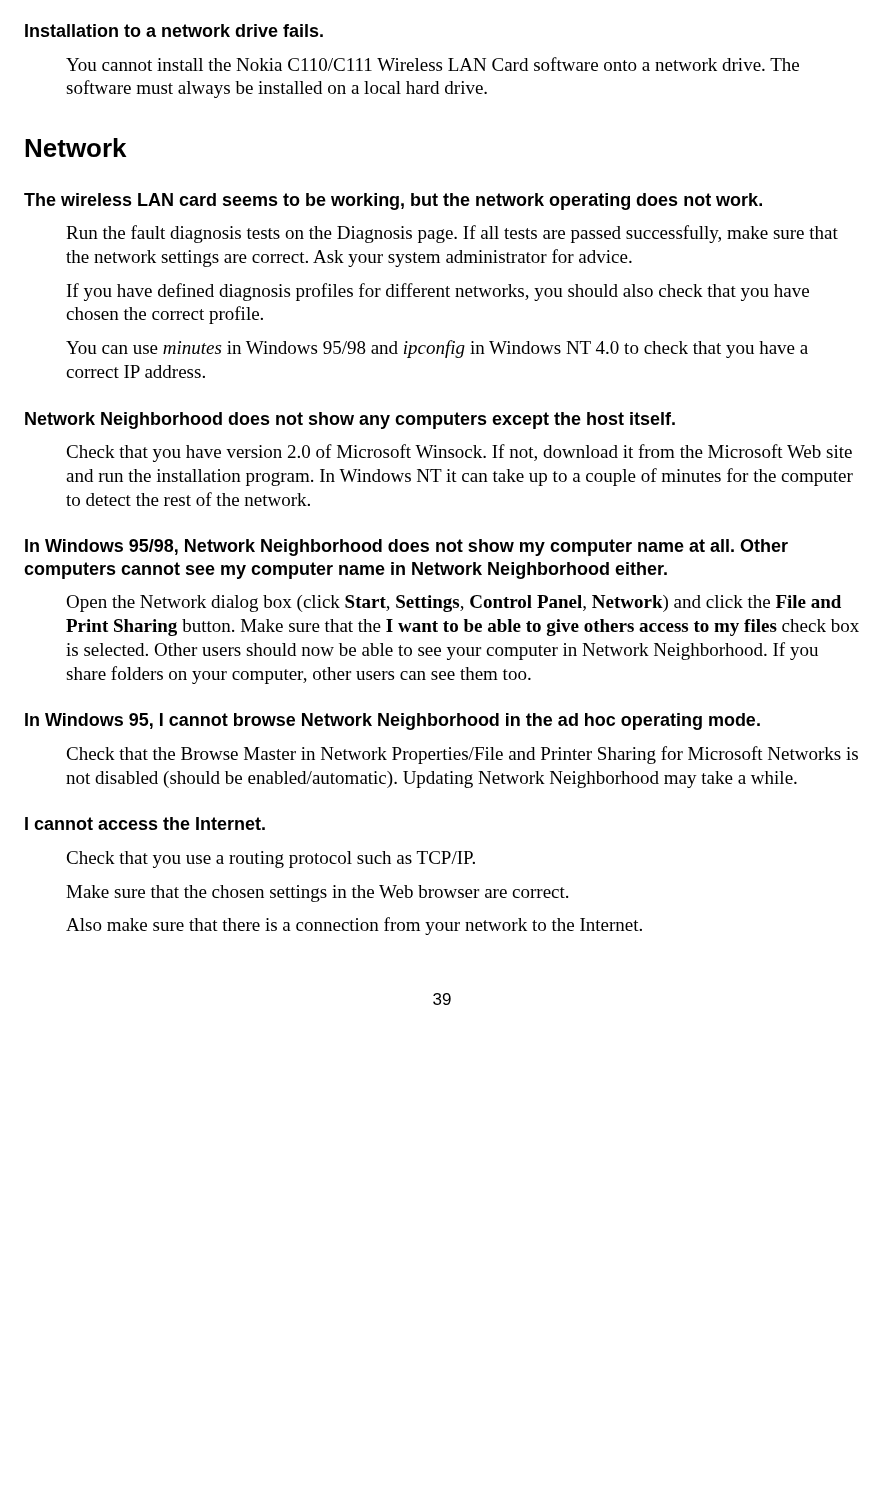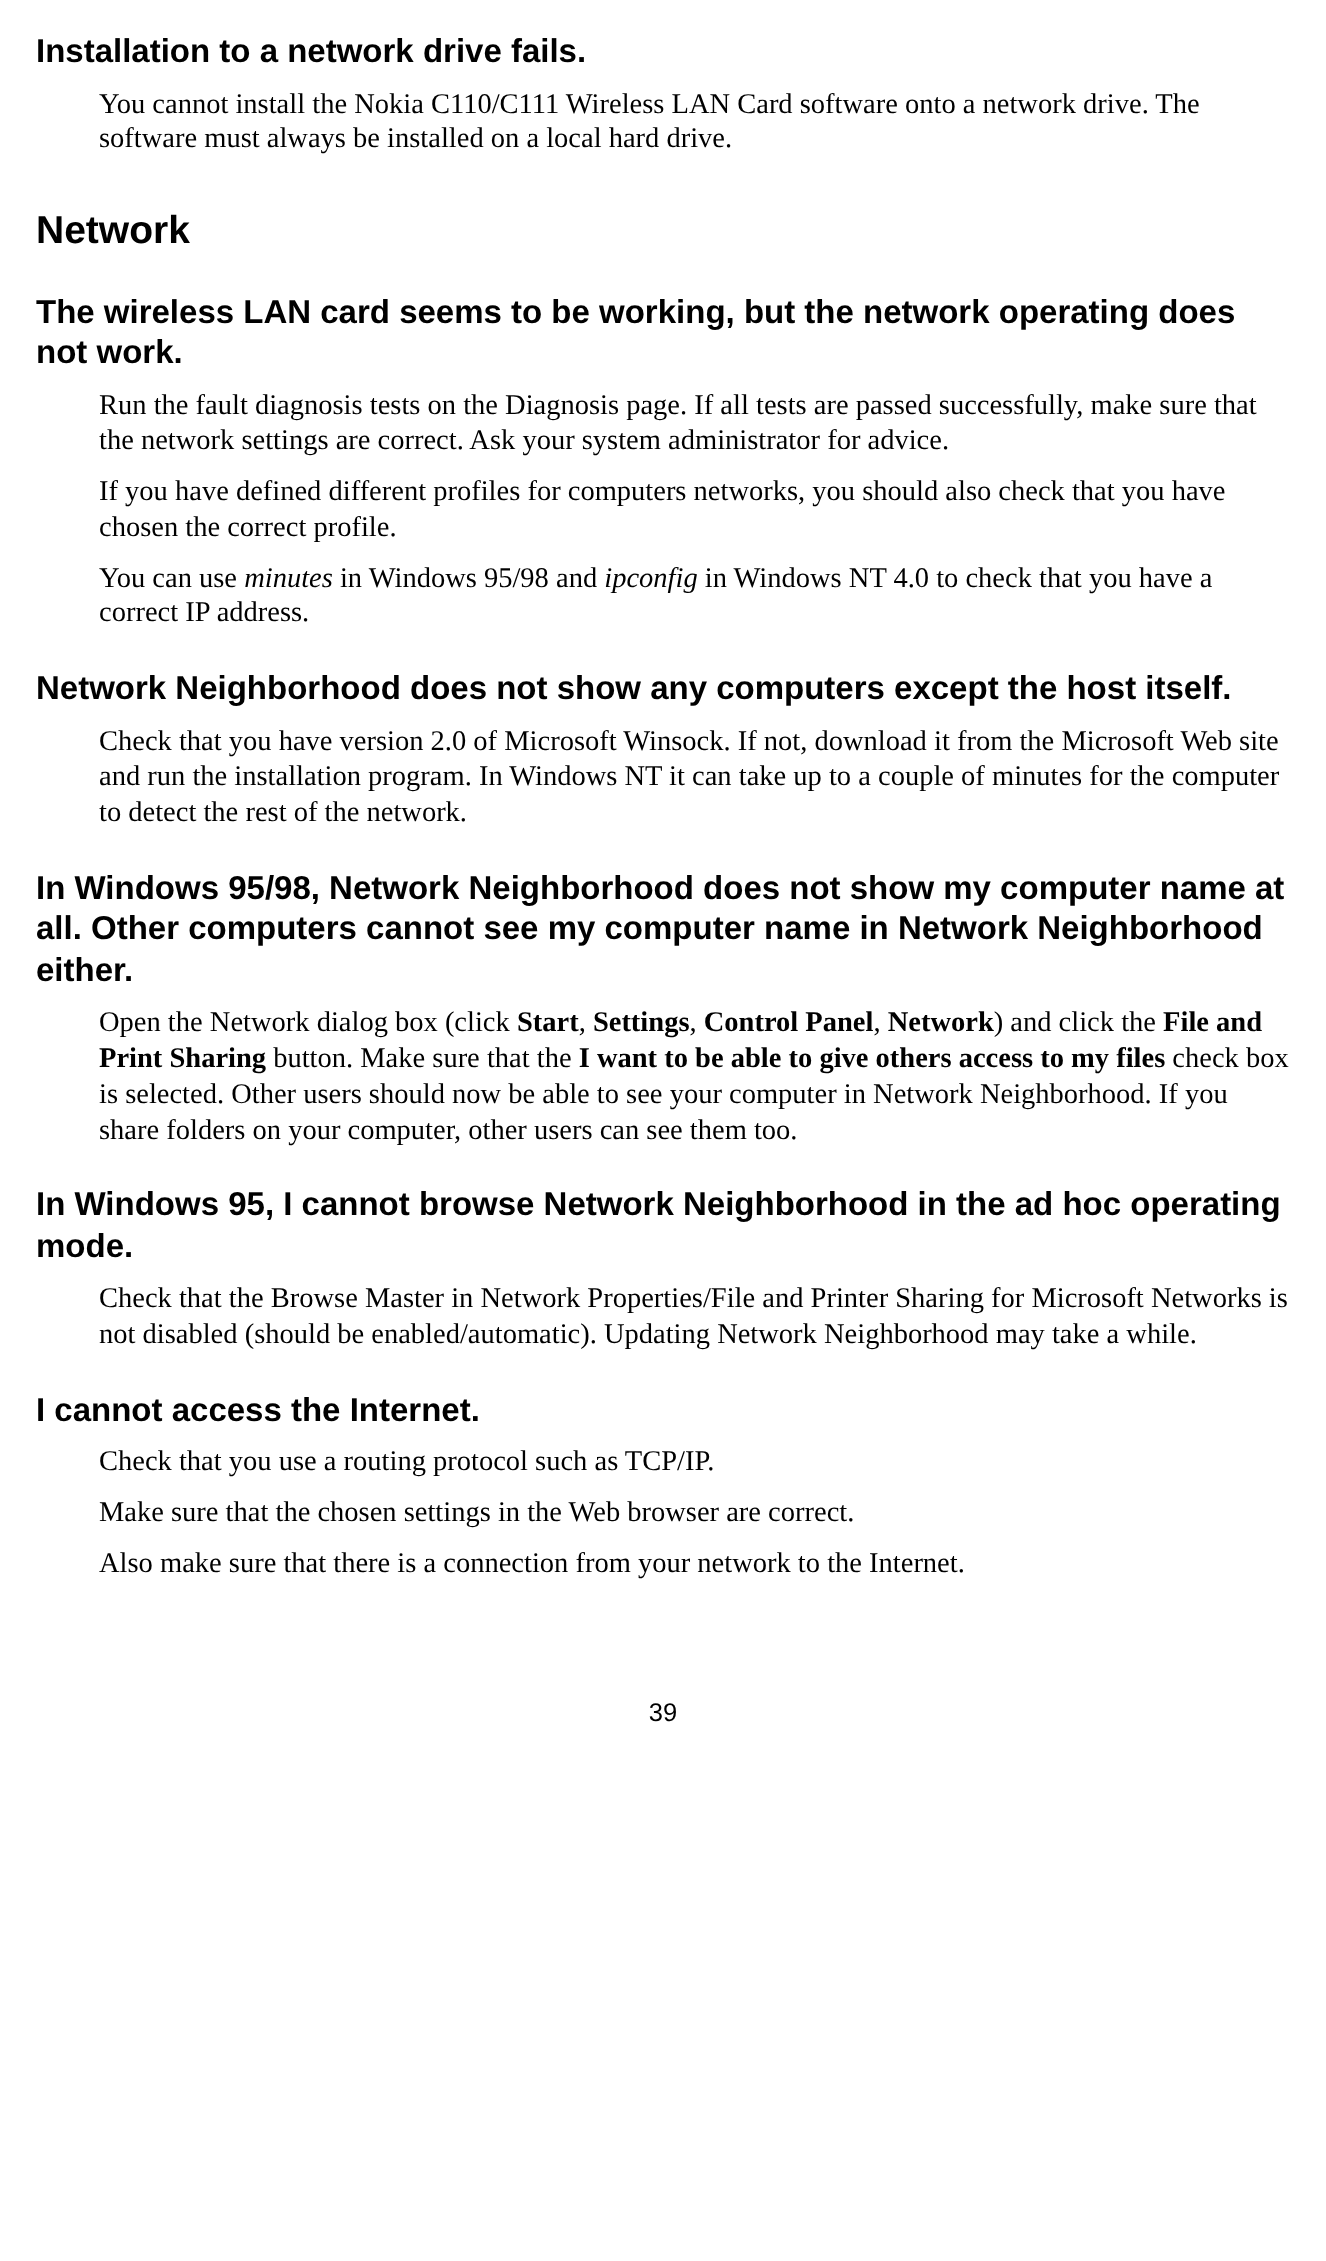--- a/index.html
+++ b/index.html
@@ -9,55 +9,55 @@
     color: #000;
     width: 884px;
     box-sizing: border-box;
     line-height: 1.25;
   }
   .h-sans {
     font-family: Arial, Helvetica, sans-serif;
     font-weight: bold;
   }
   .issue-title {
-    font-size: 22px;
+    font-size: 18px;
     margin: 24px 0 6px 0;
   }
   .issue-title.first {
     margin-top: 0;
   }
   .section-title {
     font-size: 26px;
     margin: 32px 0 18px 0;
   }
   .body-para {
     font-size: 19px;
     margin: 10px 0 10px 42px;
     font-family: Liberation Serif, serif;
   }
   .italic { font-style: italic; }
   .bold-serif { font-weight: bold; margin-top: 40px; }
   .page-num {
     text-align: center;
     font-family: Arial, Helvetica, sans-serif;
     font-size: 17px;
-    margin-top: 76px;
+    margin-top: 52px;
   }
 </style>
 </head>
 <body>
 
 <div class="h-sans issue-title first">Installation to a network drive fails.</div>
 <p class="body-para">You cannot install the Nokia C110/C111 Wireless LAN Card software onto a network drive. The software must always be installed on a local hard drive.</p>
 
 <div class="h-sans section-title">Network</div>
 
 <div class="h-sans issue-title">The wireless LAN card seems to be working, but the network operating does not work.</div>
 <p class="body-para">Run the fault diagnosis tests on the Diagnosis page. If all tests are passed successfully, make sure that the network settings are correct. Ask your system administrator for advice.</p>
-<p class="body-para">If you have defined different profiles for computers networks, you should also check that you have chosen the correct profile.</p>
+<p class="body-para">If you have defined diagnosis profiles for different networks, you should also check that you have chosen the correct profile.</p>
 <p class="body-para">
   <span>You can use </span><span class="italic">minutes</span><span> in Windows 95/98 and </span><span class="italic"> ipconfig</span><span> in Windows NT 4.0 to check that you have a correct IP address.</span>
 </p>
 
 <div class="h-sans issue-title">Network Neighborhood does not show any computers except the host itself.</div>
 <p class="body-para">Check that you have version 2.0 of Microsoft Winsock. If not, download it from the Microsoft Web site and run the installation program. In Windows NT it can take up to a couple of minutes for the computer to detect the rest of the network.</p>
 
 <div class="h-sans issue-title">In Windows 95/98, Network Neighborhood does not show my computer name at all. Other computers cannot see my computer name in Network Neighborhood either.</div>
 <p class="body-para">
   <span>Open the Network dialog box (click </span><span class="bold-serif">Start</span><span>, </span><span class="bold-serif">Settings</span><span>, </span><span class="bold-serif">Control Panel</span><span>, </span><span class="bold-serif">Network</span><span>) and click the </span><span class="bold-serif">File and Print Sharing</span><span> button. Make sure that the </span><span class="bold-serif">I want to be able to give others access to my files</span><span> check box is selected. Other users should now be able to see your computer in Network Neighborhood. If you share folders on your computer, other users can see them too.</span>

